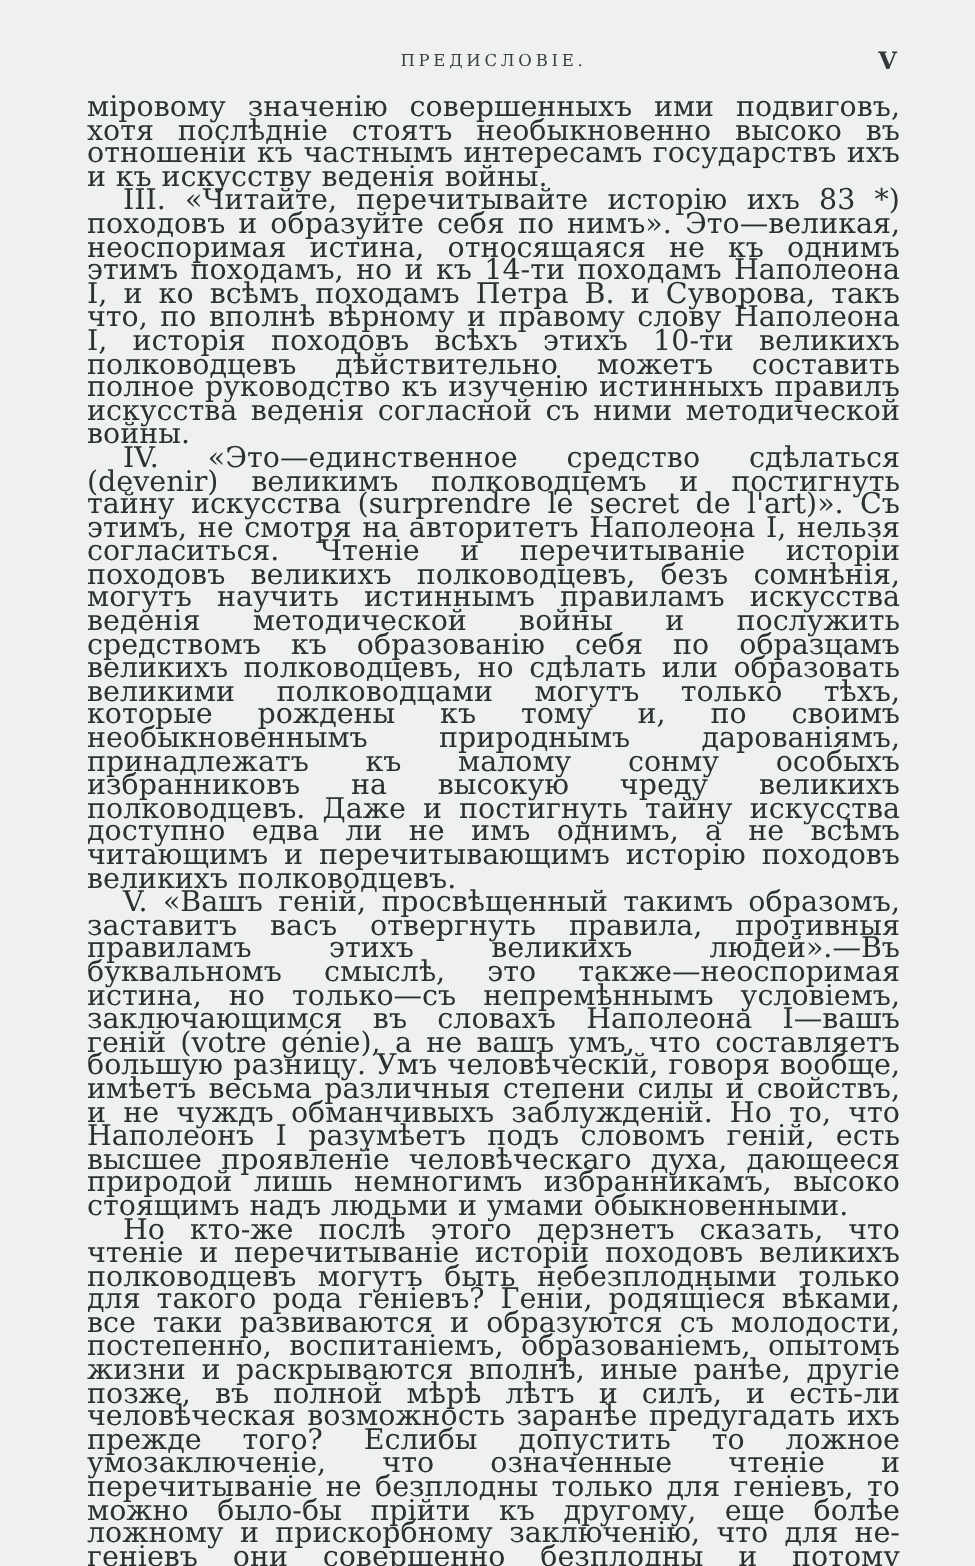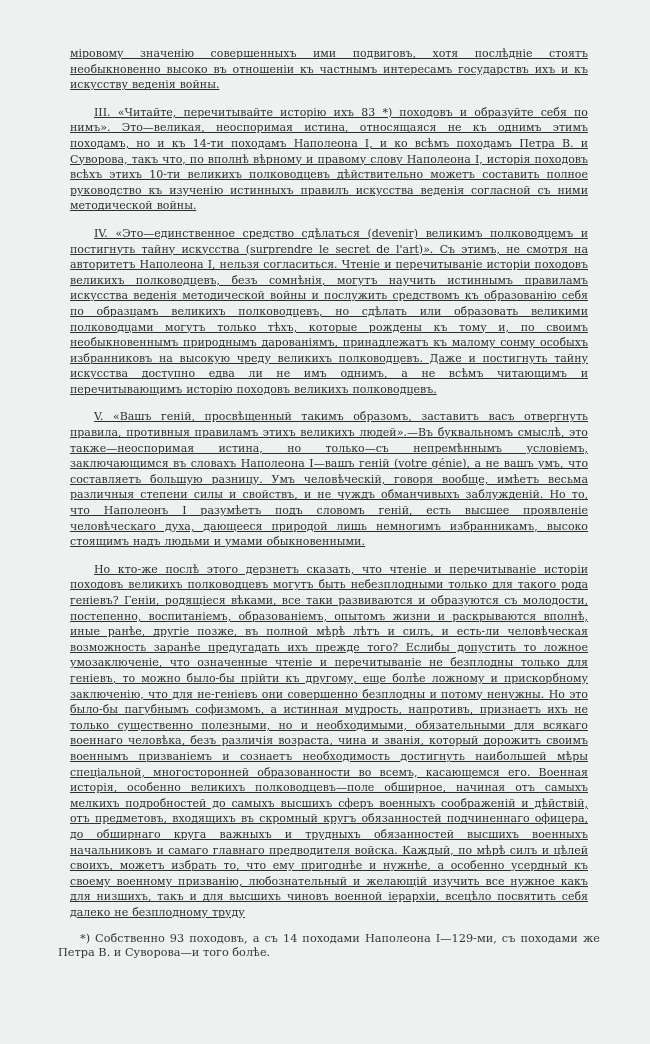--- a/index.html
+++ b/index.html
@@ -31,46 +31,49 @@
   .page-number {
     position: absolute;
     right: 2px;
     top: -3px;
     font-size: 16px;
     font-weight: bold;
     letter-spacing: 0;
     color: #33373a;
   }
   .body-text p {
-    margin: 12px;
-    font-size: 11px;
+    margin: 0;
+    font-size: 19px;
     line-height: 15.6px;
     text-align: justify;
     text-indent: 24px;
     word-spacing: 0.5px;
-    text-decoration: underline;
   }
   .body-text p.cont { text-indent: 0; }
   .footnote {
     margin-top: 12px;
   }
   .footnote p {
     margin: 0;
     font-size: 11.3px;
     line-height: 14px;
     text-align: justify;
     text-indent: 22px;
     color: #33373a;
   }
 </style>
 </head>
 <body>
 
 <div class="page">
 
+  <div class="header">
+    <span class="running-title">ПРЕДИСЛОВІЕ.</span>
+    <span class="page-number">V</span>
+  </div>
 
   <div class="body-text">
     <p class="cont">міровому значенію совершенныхъ ими подвиговъ, хотя послѣдніе стоятъ необыкновенно высоко въ отношеніи къ частнымъ интересамъ государствъ ихъ и къ искусству веденія войны.</p>
     <p>III. «Читайте, перечитывайте исторію ихъ 83 *) походовъ и образуйте себя по нимъ». Это—великая, неоспоримая истина, относящаяся не къ однимъ этимъ походамъ, но и къ 14-ти походамъ Наполеона I, и ко всѣмъ походамъ Петра В. и Суворова, такъ что, по вполнѣ вѣрному и правому слову Наполеона I, исторія походовъ всѣхъ этихъ 10-ти великихъ полководцевъ дѣйствительно можетъ составить полное руководство къ изученію истинныхъ правилъ искусства веденія согласной съ ними методической войны.</p>
     <p>IV. «Это—единственное средство сдѣлаться (devenir) великимъ полководцемъ и постигнуть тайну искусства (surprendre le secret de l'art)». Съ этимъ, не смотря на авторитетъ Наполеона I, нельзя согласиться. Чтеніе и перечитываніе исторіи походовъ великихъ полководцевъ, безъ сомнѣнія, могутъ научить истиннымъ правиламъ искусства веденія методической войны и послужить средствомъ къ образованію себя по образцамъ великихъ полководцевъ, но сдѣлать или образовать великими полководцами могутъ только тѣхъ, которые рождены къ тому и, по своимъ необыкновеннымъ природнымъ дарованіямъ, принадлежатъ къ малому сонму особыхъ избранниковъ на высокую чреду великихъ полководцевъ. Даже и постигнуть тайну искусства доступно едва ли не имъ однимъ, а не всѣмъ читающимъ и перечитывающимъ исторію походовъ великихъ полководцевъ.</p>
     <p>V. «Вашъ геній, просвѣщенный такимъ образомъ, заставитъ васъ отвергнуть правила, противныя правиламъ этихъ великихъ людей».—Въ буквальномъ смыслѣ, это также—неоспоримая истина, но только—съ непремѣннымъ условіемъ, заключающимся въ словахъ Наполеона I—вашъ геній (votre génie), а не вашъ умъ, что составляетъ большую разницу. Умъ человѣческій, говоря вообще, имѣетъ весьма различныя степени силы и свойствъ, и не чуждъ обманчивыхъ заблужденій. Но то, что Наполеонъ I разумѣетъ подъ словомъ геній, есть высшее проявленіе человѣческаго духа, дающееся природой лишь немногимъ избранникамъ, высоко стоящимъ надъ людьми и умами обыкновенными.</p>
     <p>Но кто-же послѣ этого дерзнетъ сказать, что чтеніе и перечитываніе исторіи походовъ великихъ полководцевъ могутъ быть небезплодными только для такого рода геніевъ? Геніи, родящіеся вѣками, все таки развиваются и образуются съ молодости, постепенно, воспитаніемъ, образованіемъ, опытомъ жизни и раскрываются вполнѣ, иные ранѣе, другіе позже, въ полной мѣрѣ лѣтъ и силъ, и есть-ли человѣческая возможность заранѣе предугадать ихъ прежде того? Еслибы допустить то ложное умозаключеніе, что означенные чтеніе и перечитываніе не безплодны только для геніевъ, то можно было-бы прійти къ другому, еще болѣе ложному и прискорбному заключенію, что для не-геніевъ они совершенно безплодны и потому ненужны. Но это было-бы пагубнымъ софизмомъ, а истинная мудрость, напротивъ, признаетъ ихъ не только существенно полезными, но и необходимыми, обязательными для всякаго военнаго человѣка, безъ различія возраста, чина и званія, который дорожитъ своимъ военнымъ призваніемъ и сознаетъ необходимость достигнуть наибольшей мѣры спеціальной, многосторонней образованности во всемъ, касающемся его. Военная исторія, особенно великихъ полководцевъ—поле обширное, начиная отъ самыхъ мелкихъ подробностей до самыхъ высшихъ сферъ военныхъ соображеній и дѣйствій, отъ предметовъ, входящихъ въ скромный кругъ обязанностей подчиненнаго офицера, до обширнаго круга важныхъ и трудныхъ обязанностей высшихъ военныхъ начальниковъ и самаго главнаго предводителя войска. Каждый, по мѣрѣ силъ и цѣлей своихъ, можетъ избрать то, что ему пригоднѣе и нужнѣе, а особенно усердный къ своему военному призванію, любознательный и желающій изучить все нужное какъ для низшихъ, такъ и для высшихъ чиновъ военной іерархіи, всецѣло посвятить себя далеко не безплодному труду</p>
   </div>
 
   <div class="footnote">

